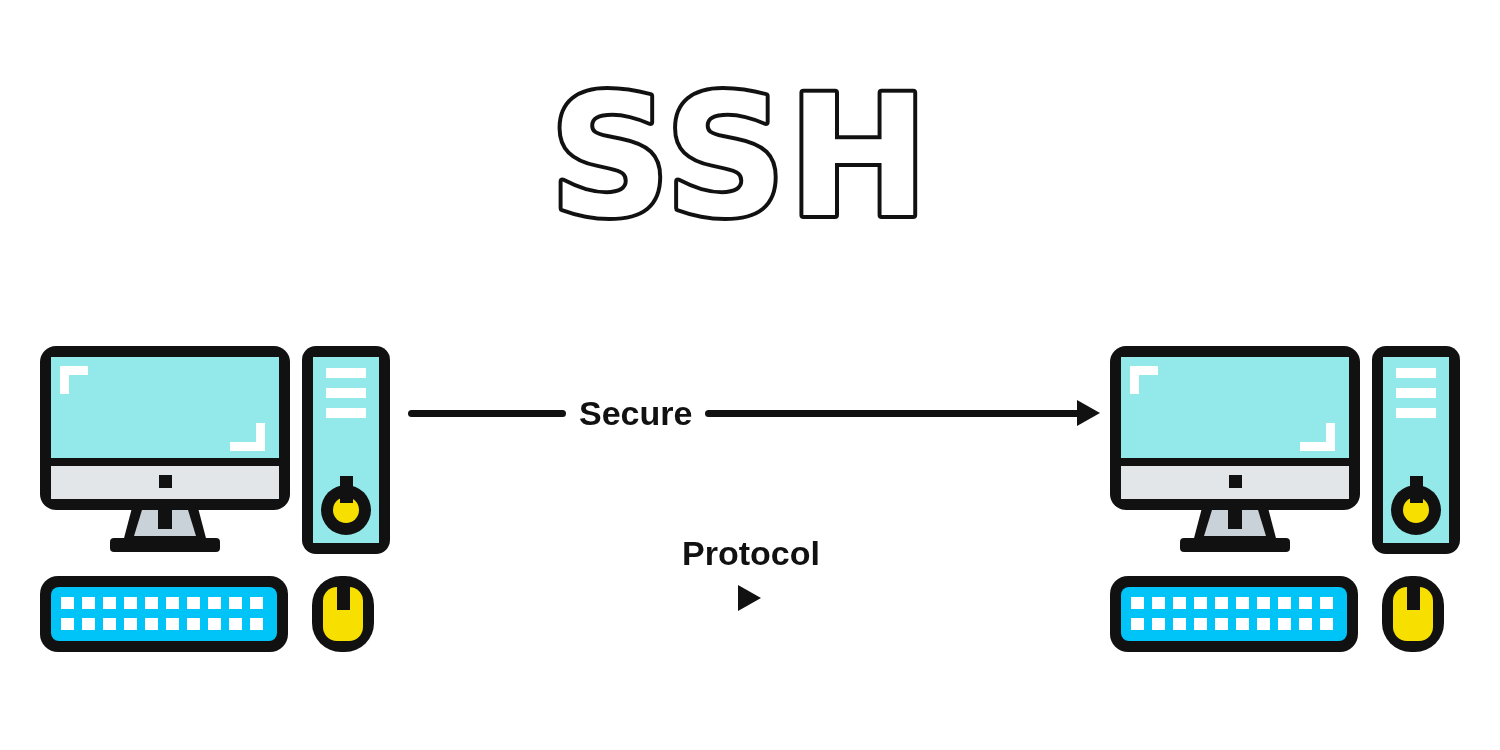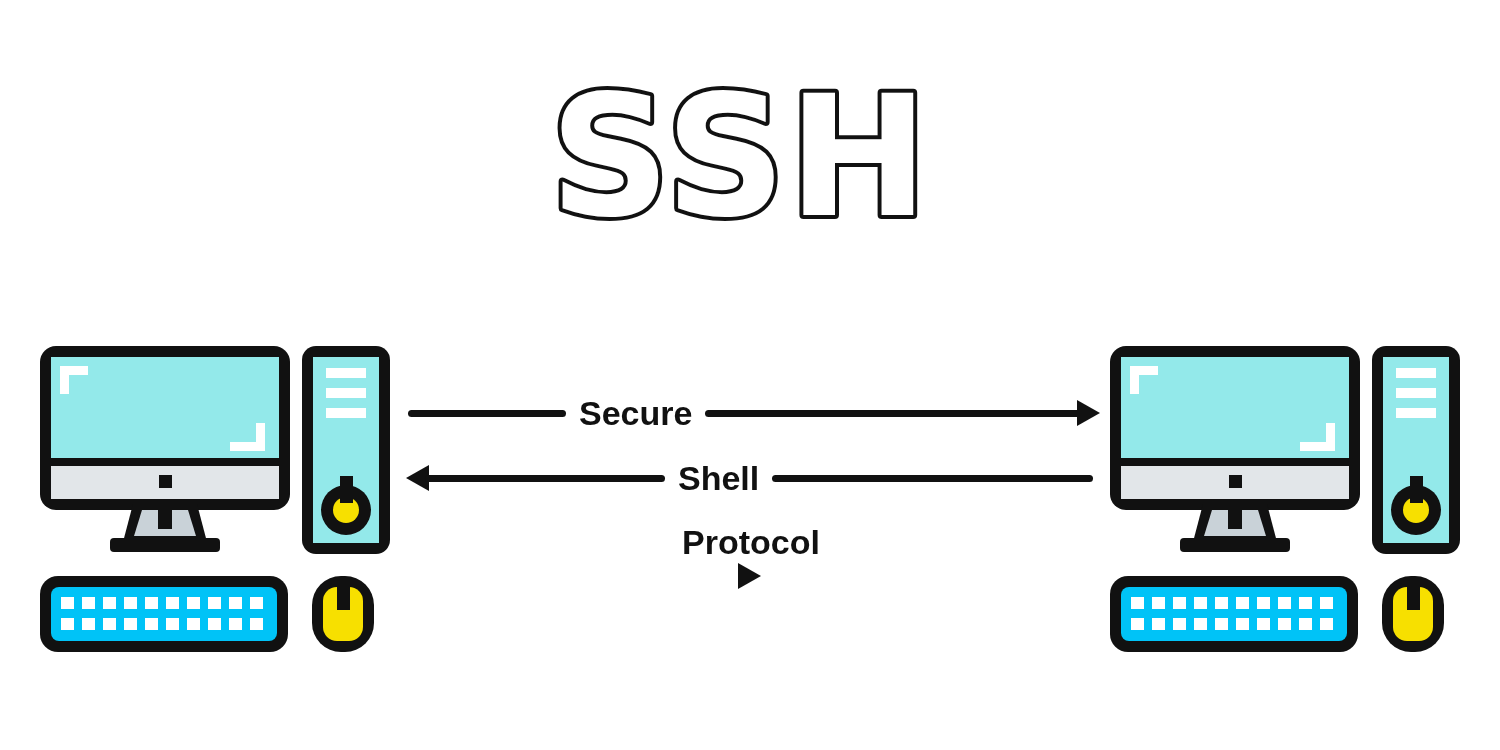--- a/index.html
+++ b/index.html
@@ -34,21 +34,21 @@
   .seg{height:7px;background:var(--c-outline,#111);border-radius:4px;}
   .seg-a{width:158px;}
   .seg-b{width:240px;margin-left:-4px;}
   .seg-c{width:307px;}
   .grow{flex:1;}
   .head-r{width:0;height:0;border-top:13px solid transparent;border-bottom:13px solid transparent;
           border-left:23px solid var(--c-outline,#111);margin-left:-4px;}
   .head-l{width:0;height:0;border-top:13px solid transparent;border-bottom:13px solid transparent;
           border-right:23px solid var(--c-outline,#111);}
   .arrow-label{font-weight:700;font-size:34px;color:var(--c-outline,#111);
-               margin:4px 13px;white-space:nowrap;line-height:1;}
+               margin:15px 13px;white-space:nowrap;line-height:1;}
 </style>
 </head>
 <body>
 
 <div class="canvas">
 
   <svg width="0" height="0" style="position:absolute" aria-hidden="true">
     <symbol id="computer" viewBox="0 0 352 306">
 
       <g>
@@ -124,26 +124,20 @@
     <use href="#computer"></use>
   </svg>
 
   <div class="row row-1">
     <div class="seg seg-a"></div>
     <span class="arrow-label">Secure</span>
     <div class="seg grow"></div>
     <div class="head-r"></div>
   </div>
 
-  <div class="row row-2">
-    <div class="head-l"></div>
-    <div class="seg seg-b"></div>
-    <span class="arrow-label">Shell</span>
-    <div class="seg grow"></div>
-  </div>
 
   <div class="row row-3">
     <div class="seg seg-c"></div>
     <span class="arrow-label">Protocol</span>
     <div class="seg grow"></div>
     <div class="head-r"></div>
   </div>
 
 </div>
 

